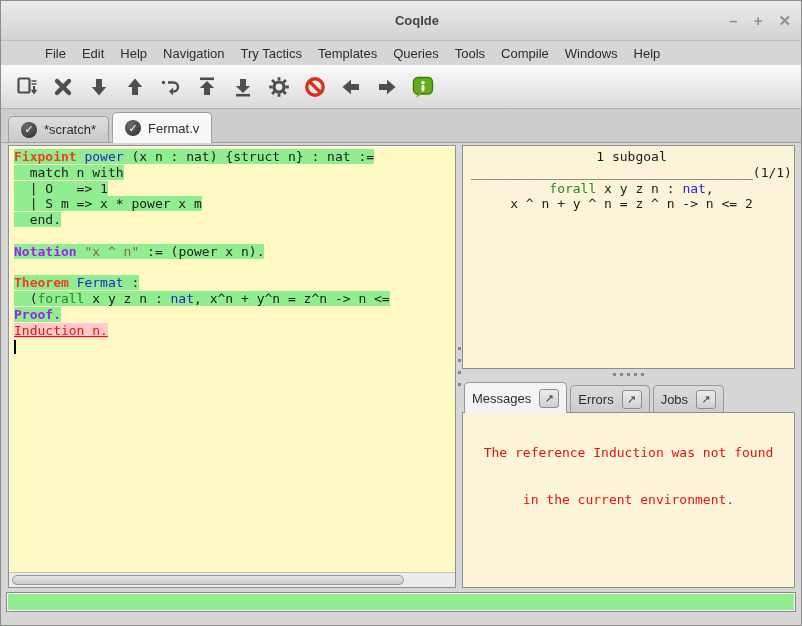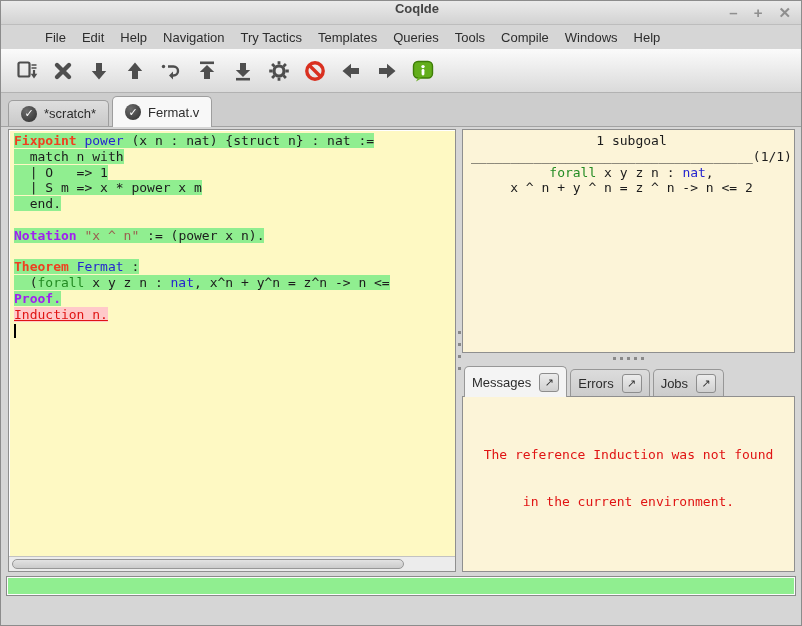--- a/index.html
+++ b/index.html
@@ -3,22 +3,22 @@
 <meta charset="utf-8">
 <style>
   * { margin:0; padding:0; box-sizing:border-box; }
   html,body { background:#b0b0b0; }
   .window{
     width:802px;height:626px;border:1px solid #8c8c8c;background:#d6d6d6;
     display:flex;flex-direction:column;font-family:"Liberation Sans",sans-serif;
     position:relative;overflow:hidden;
   }
   
-  .titlebar{height:24px;background:linear-gradient(#ebebeb,#d2d2d2);
-    display:flex;align-items:flex-start;justify-content:center;position:relative;
+  .titlebar{height:40px;background:linear-gradient(#ebebeb,#d2d2d2);
+    display:flex;align-items:center;justify-content:center;position:relative;
     border-bottom:1px solid #bdbdbd;padding-left:32px;}
   .title{font-weight:bold;font-size:13px;color:#454545;}
   .win-controls{position:absolute;right:10px;top:0;height:100%;display:flex;
     align-items:center;gap:16px;color:#8f8f8f;font-size:15px;font-weight:bold;}
   .win-controls span{cursor:default;line-height:1;}
   
   .menubar{height:24px;display:flex;align-items:center;padding-left:4px;
     background:#d6d6d6;font-size:13px;color:#2d2d2d;margin-left:32px;}
   .menu-item{padding:3px 8px;}
   
@@ -58,21 +58,21 @@
   .hsplitter i{width:3px;height:3px;background:#898989;display:block;}
   
   .msg-tabbar{height:32px;display:flex;align-items:flex-end;padding-left:2px;}
   .msg-tab{display:flex;align-items:center;gap:8px;border:1px solid #979797;border-bottom:none;
     border-radius:5px 5px 0 0;padding:0 7px;font-size:13px;color:#2d2d2d;
     background:linear-gradient(#dcdcdc,#cccccc);margin-right:3px;height:27px;position:relative;}
   .msg-tab.active{background:#f4f4f4;height:31px;margin-bottom:-1px;z-index:2;}
   .detach-btn{width:20px;height:19px;border:1px solid #8d8d8d;border-radius:3px;
     background:linear-gradient(#ececec,#d0d0d0);display:flex;align-items:center;
     justify-content:center;font-size:11px;color:#333;}
-  .msg-content{flex:1;border:1px solid #8f8f8f;background:#fcf4d8;padding:18px 6px;
+  .msg-content{flex:1;border:1px solid #8f8f8f;background:#fcf4d8;padding:0 6px;
     font-family:"DejaVu Sans Mono",monospace;font-size:13px;line-height:15.8px;
     color:#e01414;white-space:pre;overflow:hidden;}
   
   .progress{height:20px;margin:4px 5px 2px 5px;border:1px solid #8a8a8a;background:#fdfdfd;padding:1px;}
   .progress-fill{width:100%;height:100%;background:#90ee90;}
   .statusbar{flex:1;display:flex;align-items:center;padding:0 9px;font-size:13px;color:#2d2d2d;}
   .status-left{flex:1;}
   .status-right{display:flex;align-items:center;}
   .lbl{margin-right:9px;}
   .val{margin-right:12px;}

